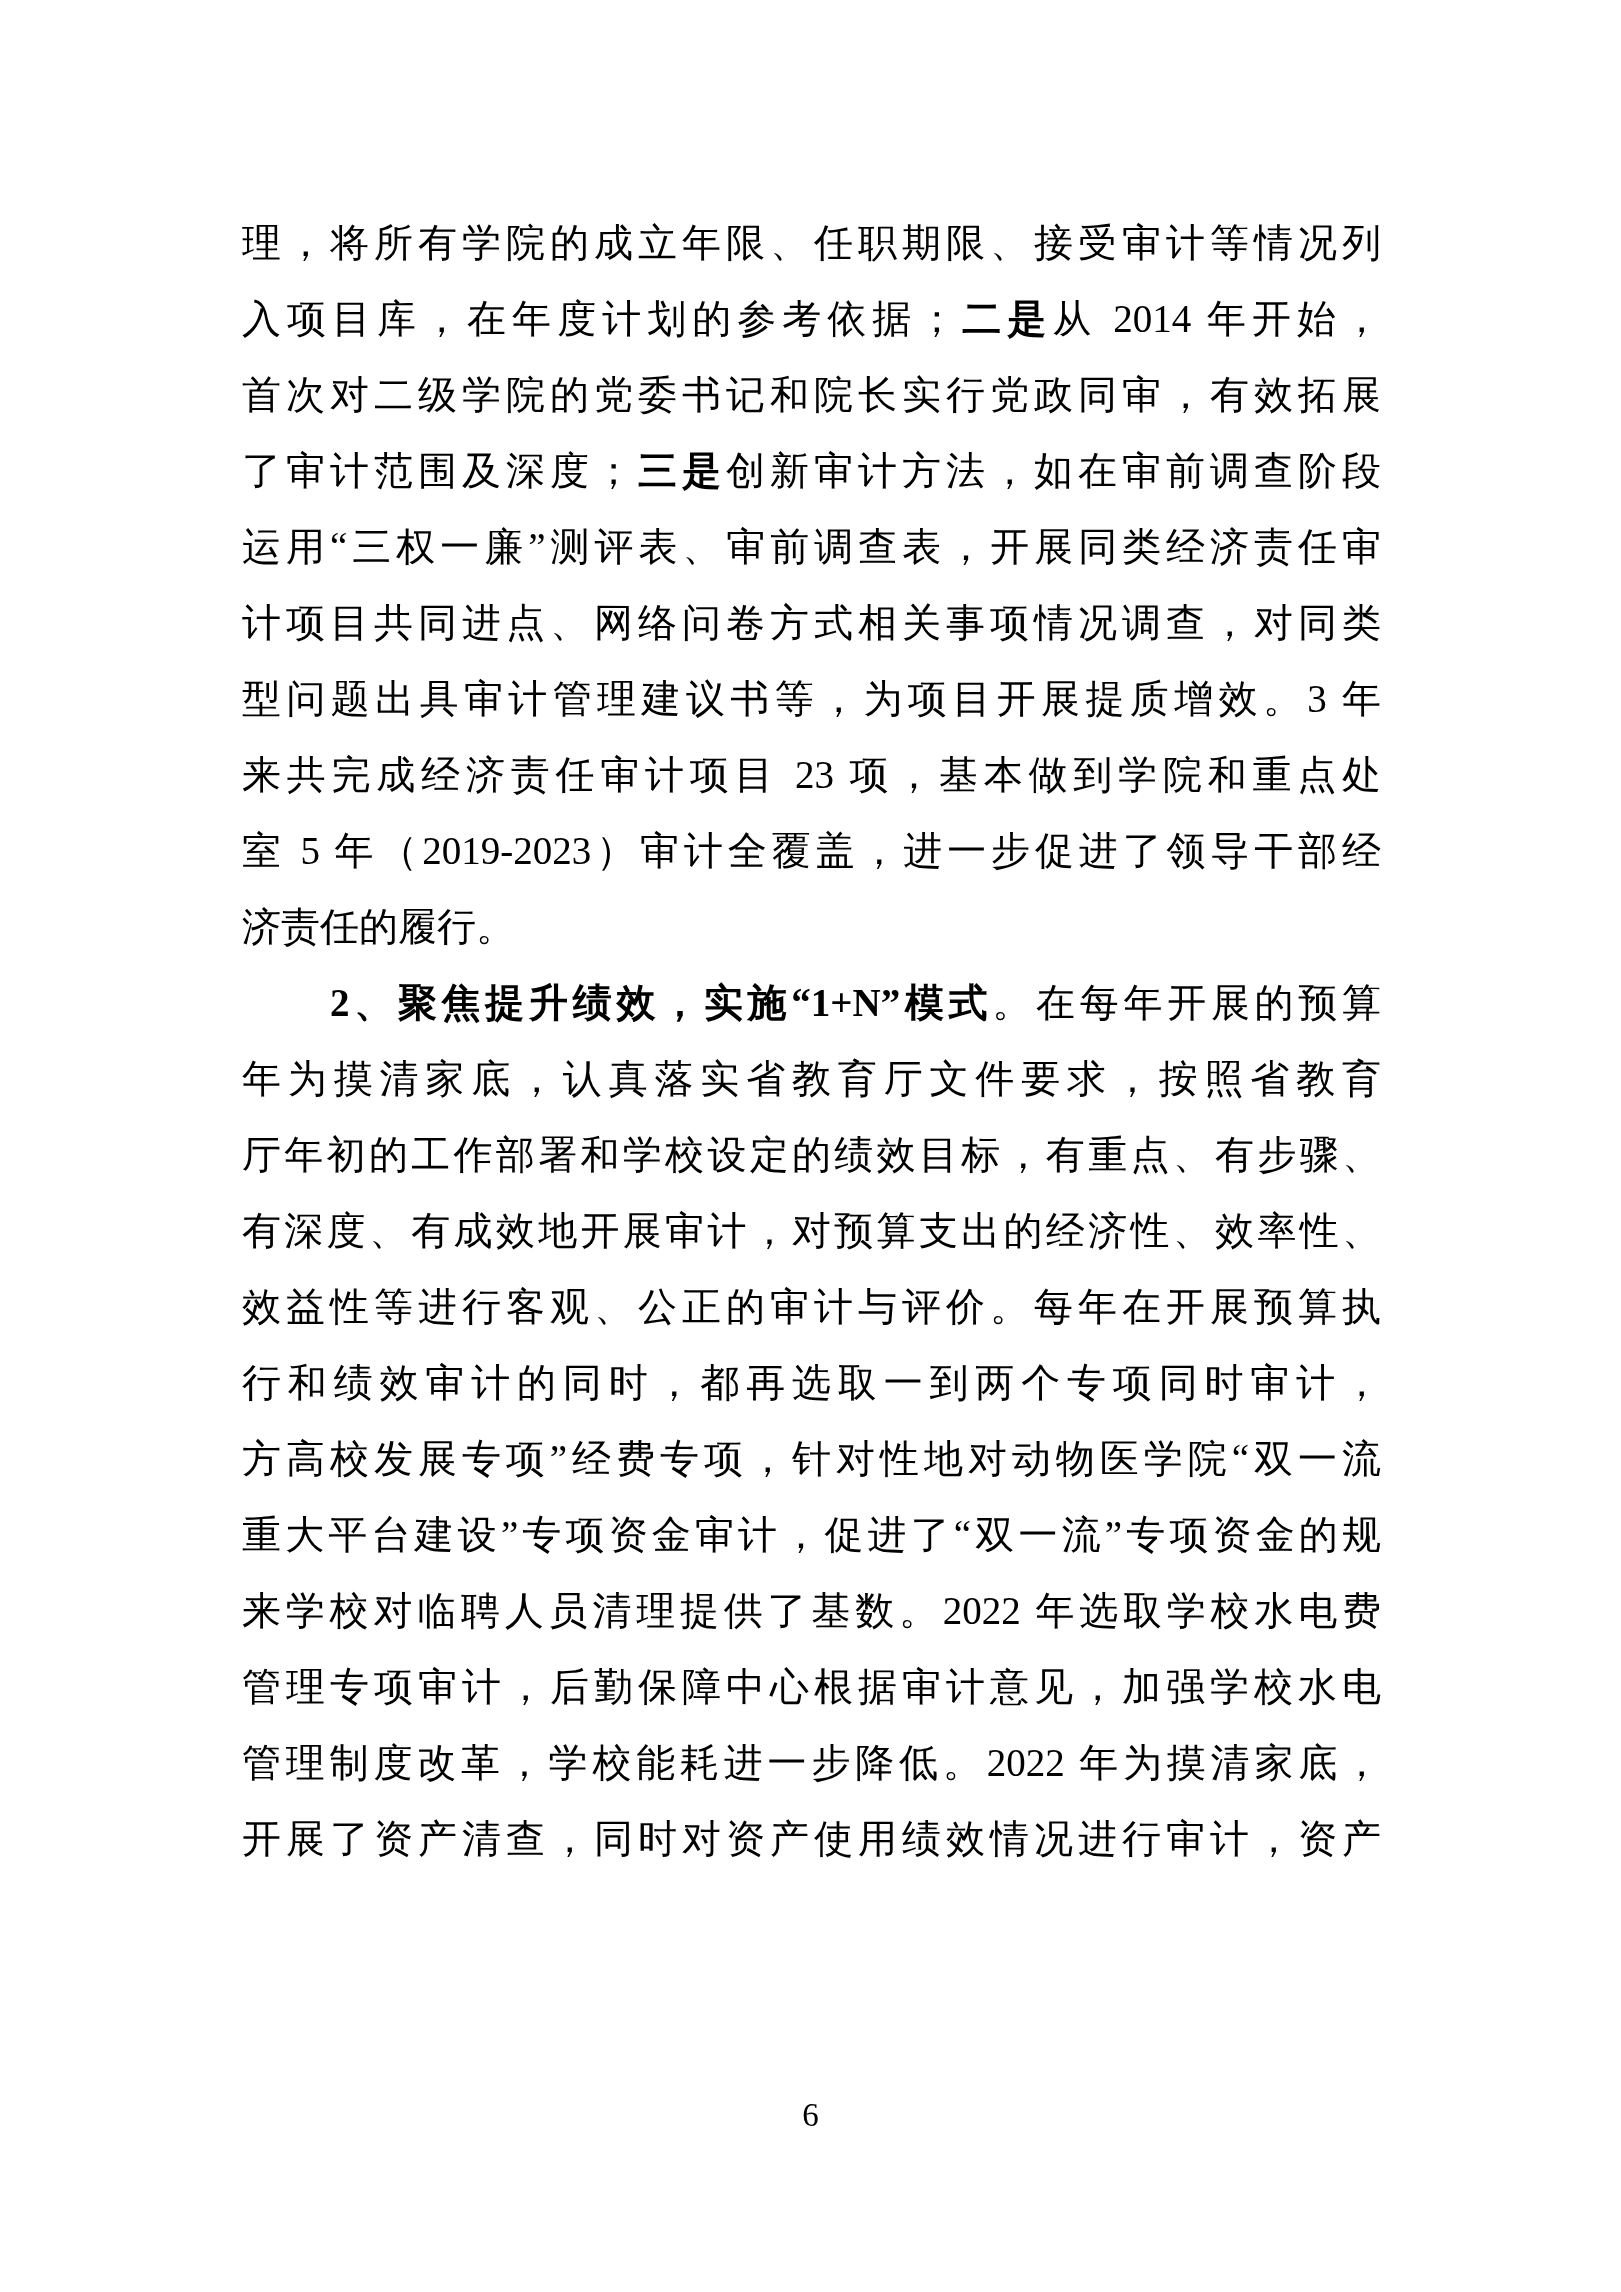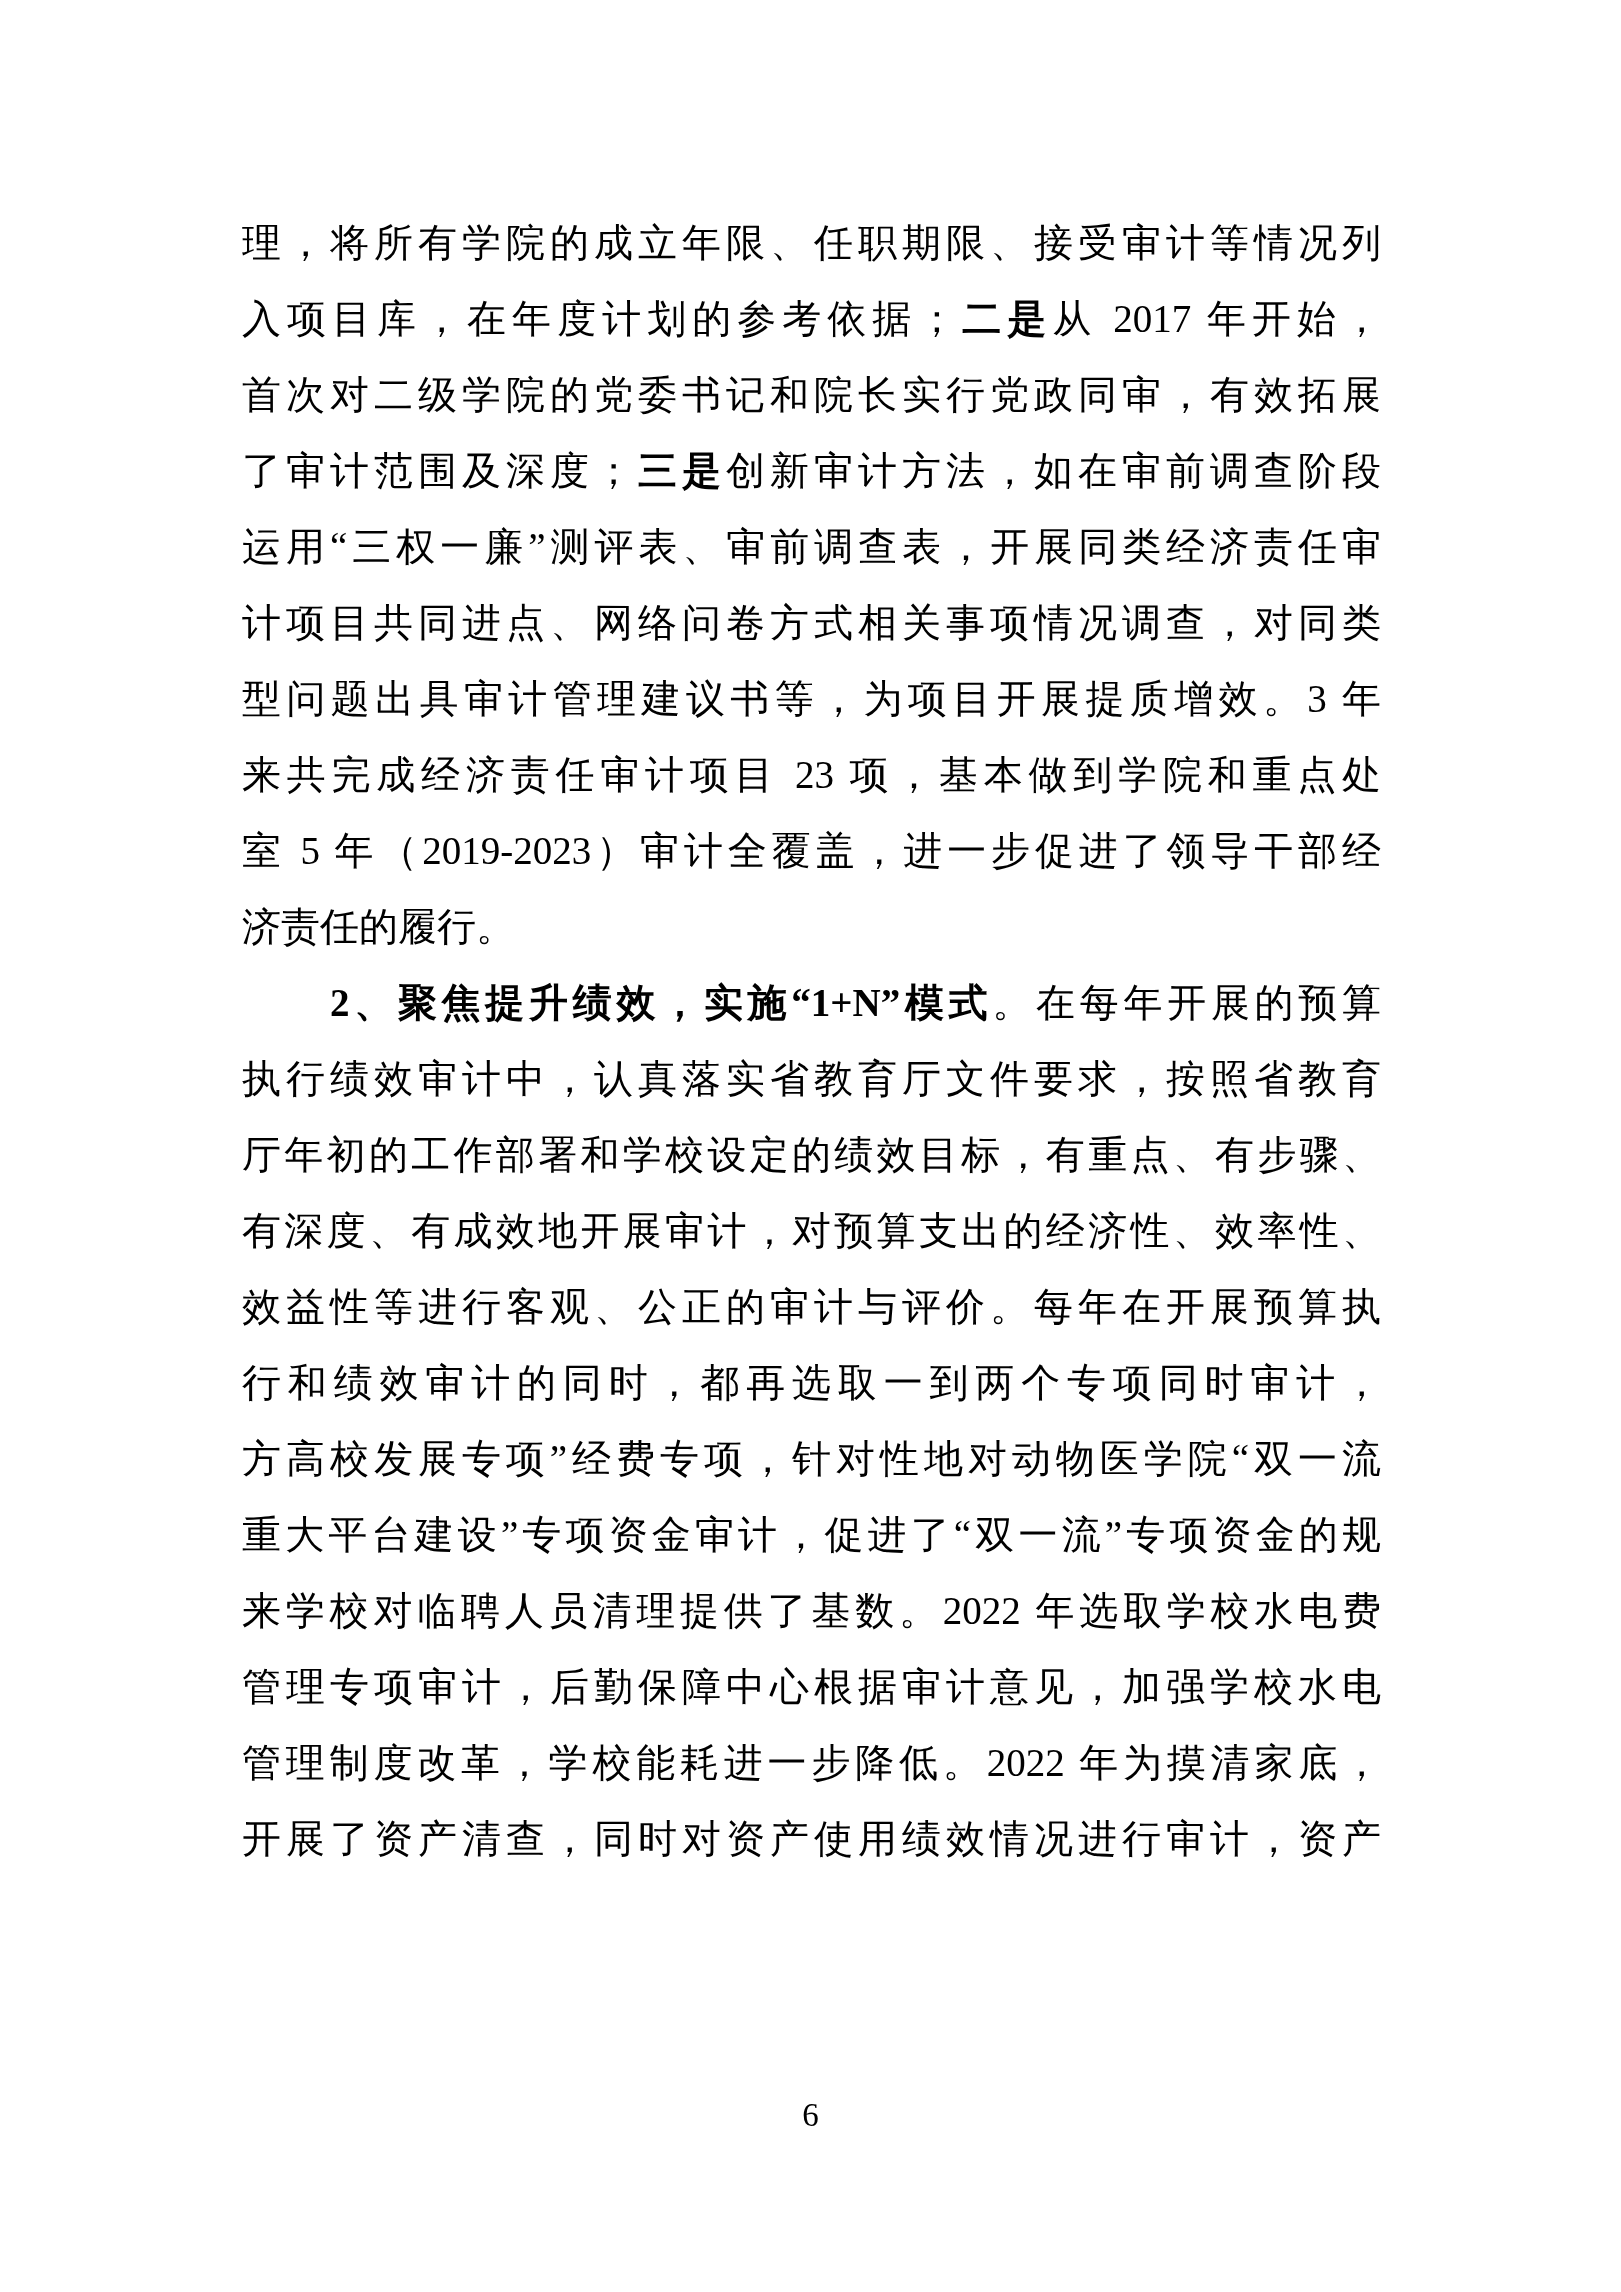--- a/index.html
+++ b/index.html
@@ -49,31 +49,31 @@
     line-height: 39px;
     color: #000000;
   }
 </style>
 </head>
 <body>
 
 <div class="page">
   <div class="doc-text">
       <div class="line"><span class="run">理，将所有学院的成立年限、任职期限、接受审计等情况列</span></div>
-      <div class="line"><span class="run">入项目库，在年度计划的参考依据；</span><span class="run bold">二是</span><span class="run">从 2017 年开始，</span></div>
+      <div class="line"><span class="run">入项目库，在年度计划的参考依据；</span><span class="run bold">二是</span><span class="run">从 2014 年开始，</span></div>
       <div class="line"><span class="run">首次对二级学院的党委书记和院长实行党政同审，有效拓展</span></div>
       <div class="line"><span class="run">了审计范围及深度；</span><span class="run bold">三是</span><span class="run">创新审计方法，如在审前调查阶段</span></div>
       <div class="line"><span class="run">运用“三权一廉”测评表、审前调查表，开展同类经济责任审</span></div>
       <div class="line"><span class="run">计项目共同进点、网络问卷方式相关事项情况调查，对同类</span></div>
       <div class="line"><span class="run">型问题出具审计管理建议书等，为项目开展提质增效。3 年</span></div>
       <div class="line"><span class="run">来共完成经济责任审计项目 23 项，基本做到学院和重点处</span></div>
       <div class="line"><span class="run">室 5 年（2019-2023）审计全覆盖，进一步促进了领导干部经</span></div>
       <div class="line line-last"><span class="run">济责任的履行。</span></div>
       <div class="line indent"><span class="run bold">2、聚焦提升绩效，实施“1+N”模式</span><span class="run">。在每年开展的预算</span></div>
-      <div class="line"><span class="run">执行绩效审计中，认真落实省教育厅文件要求，按照省教育</span></div>
+      <div class="line"><span class="run">年为摸清家底，认真落实省教育厅文件要求，按照省教育</span></div>
       <div class="line"><span class="run">厅年初的工作部署和学校设定的绩效目标，有重点、有步骤、</span></div>
       <div class="line"><span class="run">有深度、有成效地开展审计，对预算支出的经济性、效率性、</span></div>
       <div class="line"><span class="run">效益性等进行客观、公正的审计与评价。每年在开展预算执</span></div>
       <div class="line"><span class="run">行和绩效审计的同时，都再选取一到两个专项同时审计，</span></div>
       <div class="line"><span class="run">方高校发展专项”经费专项，针对性地对动物医学院“双一流</span></div>
       <div class="line"><span class="run">重大平台建设”专项资金审计，促进了“双一流”专项资金的规</span></div>
       <div class="line"><span class="run">来学校对临聘人员清理提供了基数。2022 年选取学校水电费</span></div>
       <div class="line"><span class="run">管理专项审计，后勤保障中心根据审计意见，加强学校水电</span></div>
       <div class="line"><span class="run">管理制度改革，学校能耗进一步降低。2022 年为摸清家底，</span></div>
       <div class="line"><span class="run">开展了资产清查，同时对资产使用绩效情况进行审计，资产</span></div>

